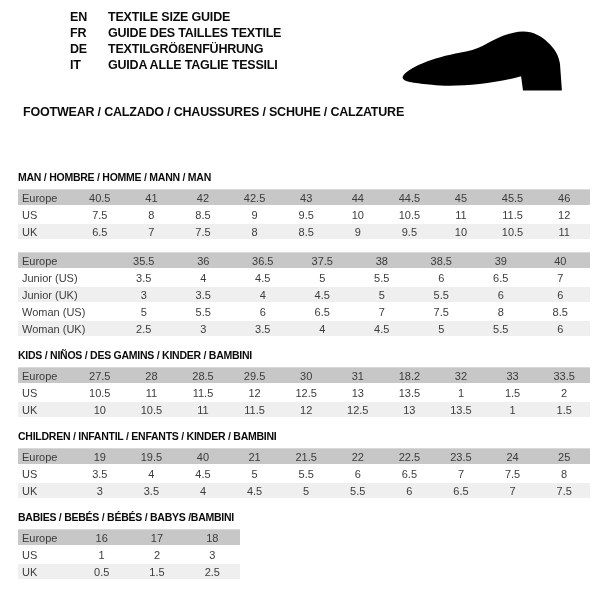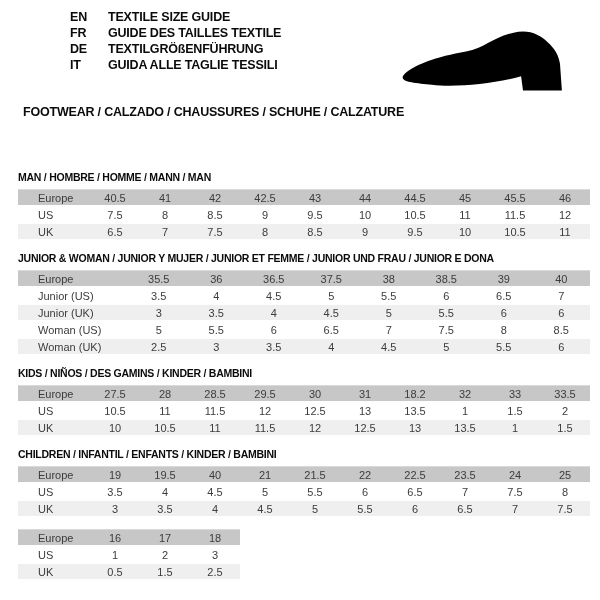--- a/index.html
+++ b/index.html
@@ -38,21 +38,21 @@
     letter-spacing:-0.25px; line-height:13px; white-space:nowrap;
   }
   table.tbl { border-collapse:collapse; table-layout:fixed; }
   .section table.tbl { width:572px; }
   .section.babies table.tbl { width:222px; }
   .tbl td {
     height:15px; padding:0; font-size:11px; color:var(--cell-text,#3c3c3c);
     text-align:center; vertical-align:middle; border-bottom:2px solid #fff;
     overflow:hidden; white-space:nowrap;
   }
-  .tbl td.lbl { text-align:left; padding-left:20px; width:52px; }
+  .tbl td.lbl { text-align:left; padding-left:4px; width:52px; }
   .section.junior .tbl td.lbl { width:92px; }
   .tbl tr.hdr td { background:var(--hdr-bg,#c7c7c7); border-top:1px solid #d9d9d9; }
   .tbl tr:not(.hdr):nth-child(odd) td { background:var(--alt-bg,#efefef); }
   .tbl tr:not(.hdr):nth-child(even) td { background:var(--row-bg,#ffffff); }
 </style>
 </head>
 <body>
 
 <div class="page">
 
@@ -130,21 +130,20 @@
               <td class="val">9</td>
               <td class="val">9.5</td>
               <td class="val">10</td>
               <td class="val">10.5</td>
               <td class="val">11</td>
      </tr>
           </tbody>
         </table>
           </section>
       <section class="section junior">
-            <h2 class="section-title">JUNIOR &amp; WOMAN / JUNIOR Y MUJER / JUNIOR ET FEMME / JUNIOR UND FRAU / JUNIOR E DONA</h2>
             <table class="tbl">
           <tbody>
             <tr class="hdr">
        <td class="lbl">Europe</td>
        <td class="val">35.5</td>
               <td class="val">36</td>
               <td class="val">36.5</td>
               <td class="val">37.5</td>
               <td class="val">38</td>
               <td class="val">38.5</td>
@@ -284,20 +283,21 @@
               <td class="val">5.5</td>
               <td class="val">6</td>
               <td class="val">6.5</td>
               <td class="val">7</td>
               <td class="val">7.5</td>
      </tr>
           </tbody>
         </table>
           </section>
       <section class="section babies">
+            <h2 class="section-title">BABIES / BEBÉS / BÉBÉS / BABYS /BAMBINI</h2>
             <table class="tbl">
           <tbody>
             <tr class="hdr">
        <td class="lbl">Europe</td>
        <td class="val">16</td>
               <td class="val">17</td>
               <td class="val">18</td>
      </tr>
             <tr class="">
        <td class="lbl">US</td>

